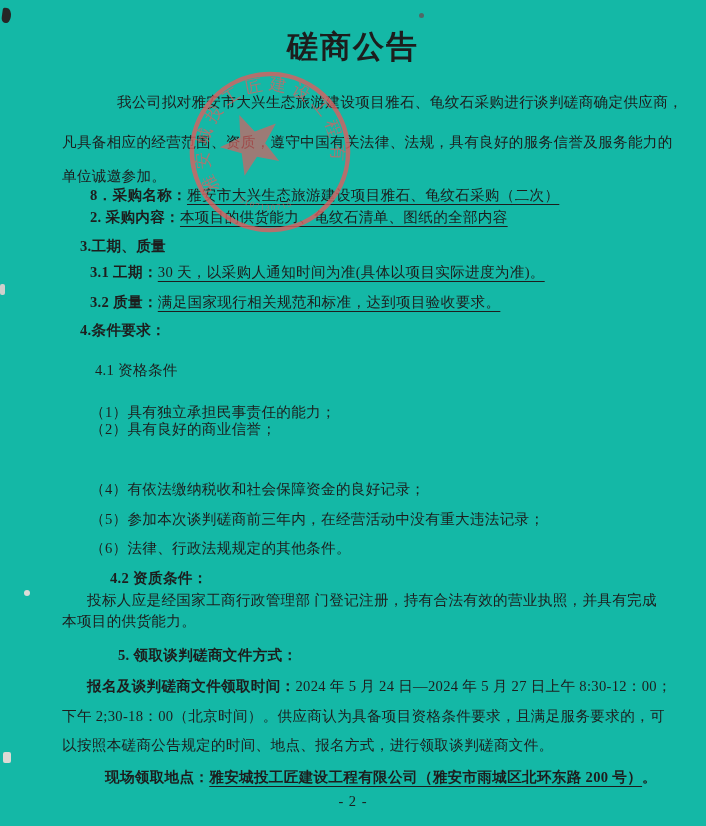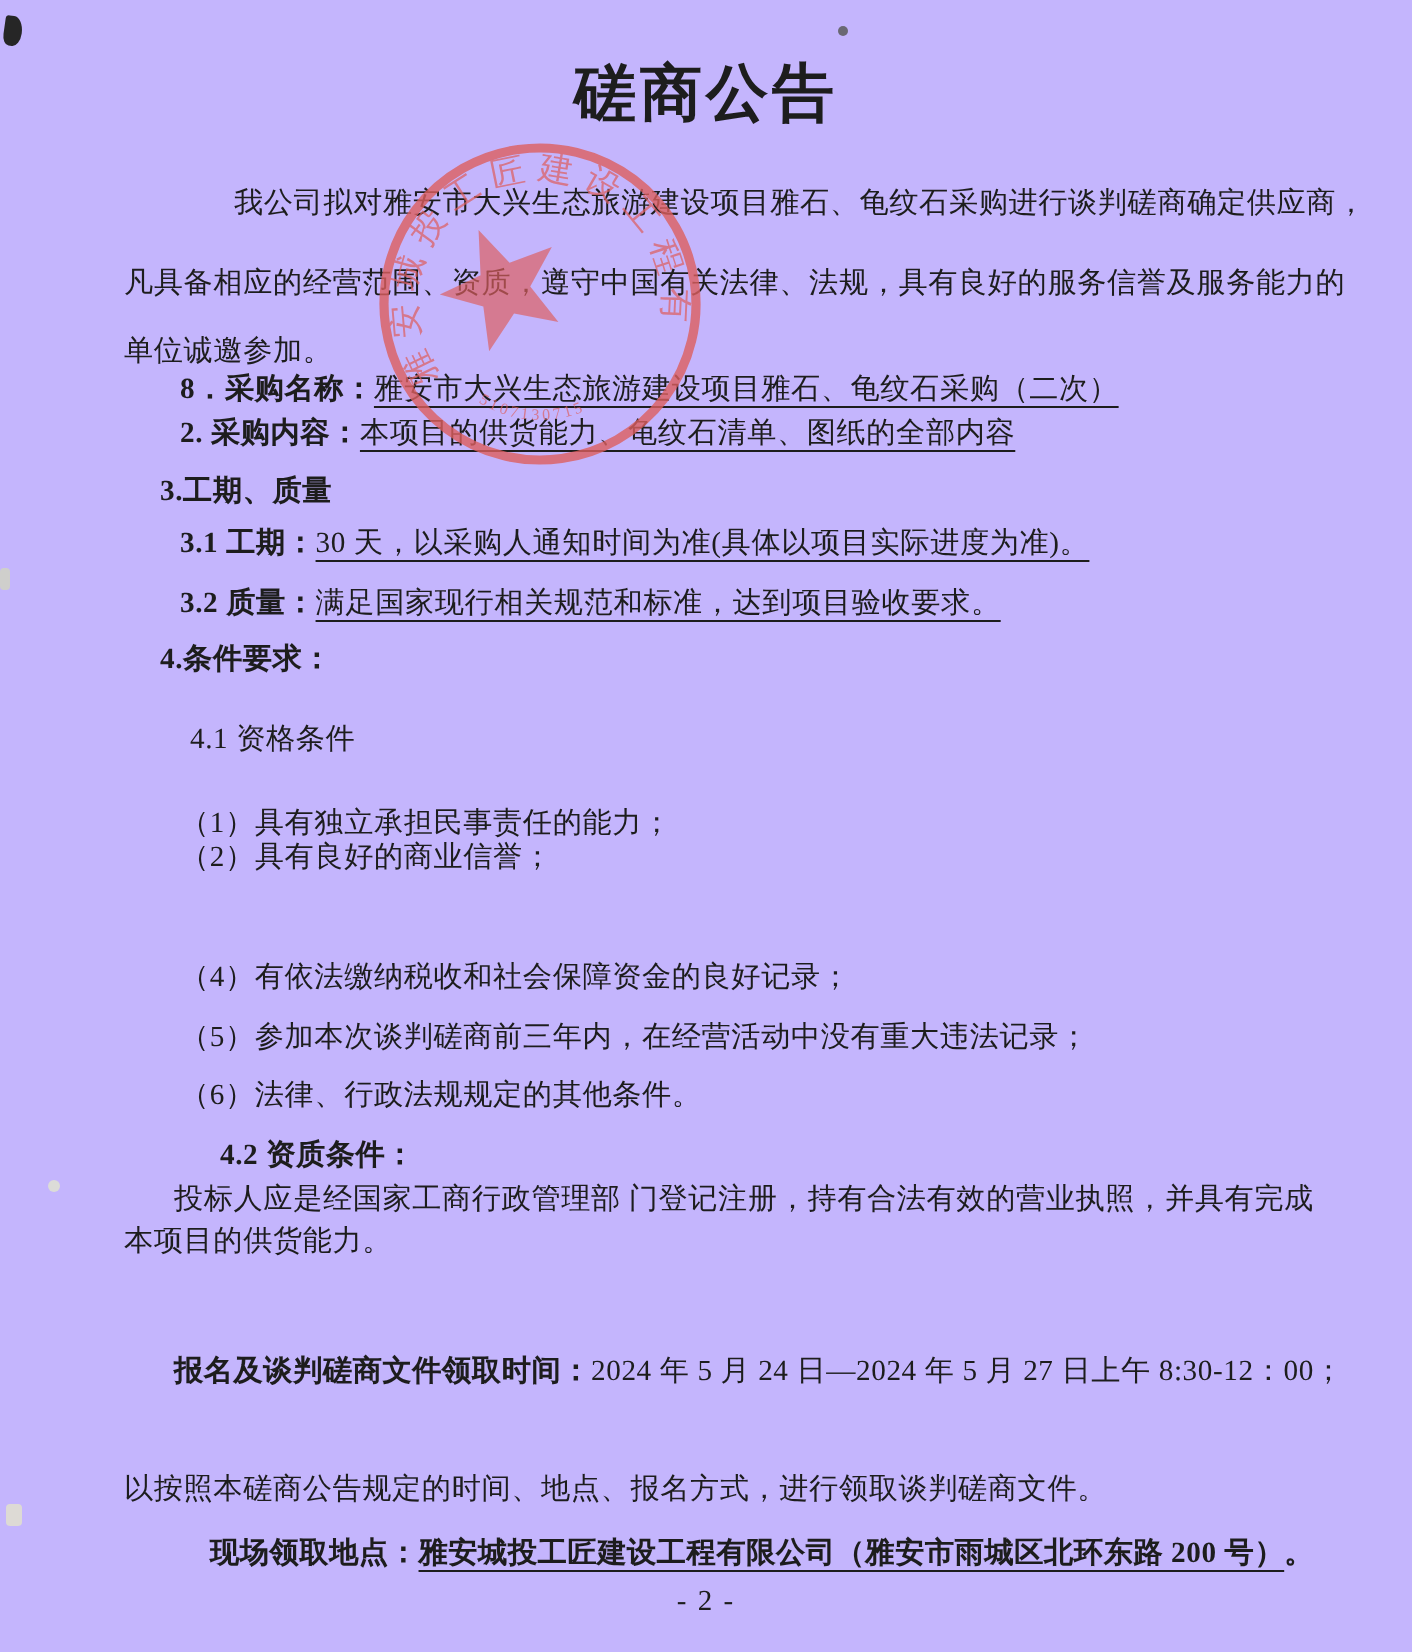--- a/index.html
+++ b/index.html
@@ -4,21 +4,21 @@
 <style>
   html,body{margin:0;padding:0;}
   body{
     width:706px;height:826px;
     background:#fbfbf8;
     font-family:"Liberation Serif","DejaVu Serif",serif;
     color:#1d1d1d;
     position:relative;
     overflow:hidden;
   }
-  .page{position:absolute;inset:0;background:#c4b5fd;}
+  .page{position:absolute;inset:0;background:#14b8a6;}
   .doc-title{
     position:absolute;top:26px;left:0;width:100%;
     text-align:center;font-size:31px;font-weight:bold;letter-spacing:2px;
   }
   .line{
     position:absolute;font-size:14.6px;line-height:19px;
     white-space:nowrap;letter-spacing:0.3px;
   }
   .b{font-weight:bold;}
   .u{text-decoration:underline;text-underline-offset:3.5px;text-decoration-thickness:1.1px;}
@@ -64,21 +64,23 @@
   <div class="line" style="top:361px;left:95px">4.1 资格条件</div>
   <div class="line" style="top:403px;left:90px">（1）具有独立承担民事责任的能力；</div>
   <div class="line" style="top:420px;left:90px">（2）具有良好的商业信誉；</div>
   <div class="line" style="top:480px;left:90px">（4）有依法缴纳税收和社会保障资金的良好记录；</div>
   <div class="line" style="top:510px;left:90px">（5）参加本次谈判磋商前三年内，在经营活动中没有重大违法记录；</div>
   <div class="line" style="top:539px;left:90px">（6）法律、行政法规规定的其他条件。</div>
   <div class="line b" style="top:569px;left:110px">4.2 资质条件：</div>
   <div class="line" style="top:591px;left:87px">投标人应是经国家工商行政管理部 门登记注册，持有合法有效的营业执照，并具有完成</div>
   <div class="line" style="top:612px;left:62px">本项目的供货能力。</div>
 
+  <div class="line b" style="top:646px;left:118px">5. 领取谈判磋商文件方式：</div>
   <div class="line" style="top:677px;left:87px"><span class="b">报名及谈判磋商文件领取时间：</span><span>2024 年 5 月 24 日—2024 年 5 月 27 日上午 8:30-12：00；</span></div>
+  <div class="line" style="top:707px;left:62px">下午 2;30-18：00（北京时间）。供应商认为具备项目资格条件要求，且满足服务要求的，可</div>
   <div class="line" style="top:736px;left:62px">以按照本磋商公告规定的时间、地点、报名方式，进行领取谈判磋商文件。</div>
   <div class="line" style="top:768px;left:105px"><span class="b">现场领取地点：</span><span class="b u">雅安城投工匠建设工程有限公司（雅安市雨城区北环东路 200 号）</span><span class="b">。</span></div>
 
   <div class="pagenum">- 2 -</div>
 
   <svg class="stamp" viewBox="0 0 185 185">
     <g opacity="0.8" transform="rotate(-8 92 92)">
       <path id="seal-arc-top" d="M 38.3 123 A 62 62 0 1 1 145.7 123" fill="none"></path>
       <path id="seal-arc-bottom" d="M 47.6 129.3 A 58 58 0 0 0 136.4 129.3" fill="none"></path>
       <circle cx="92" cy="92" r="78" fill="none" stroke-width="4.6" stroke="#dd5f5f"></circle>

